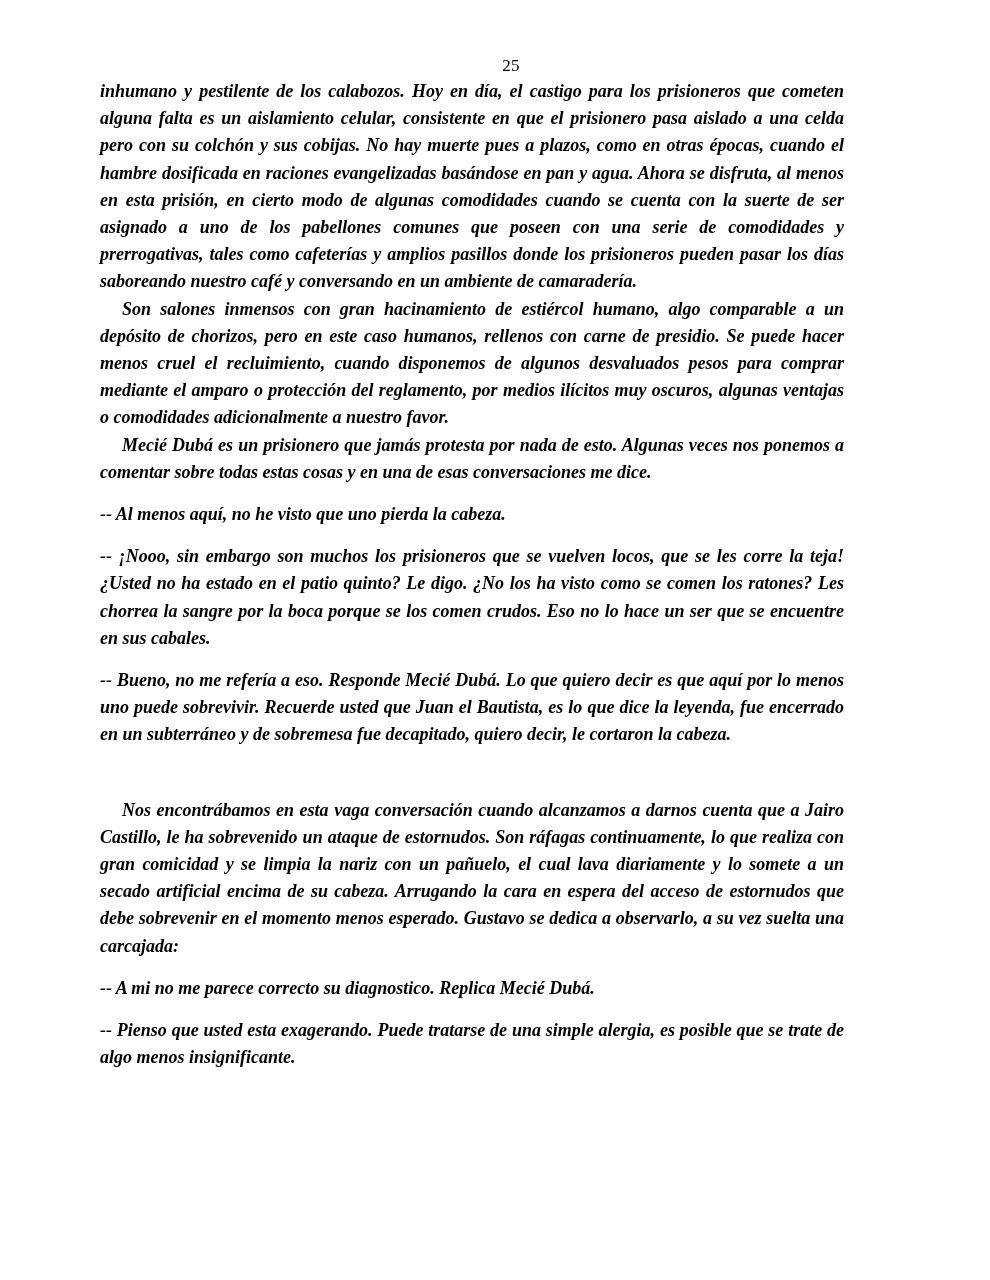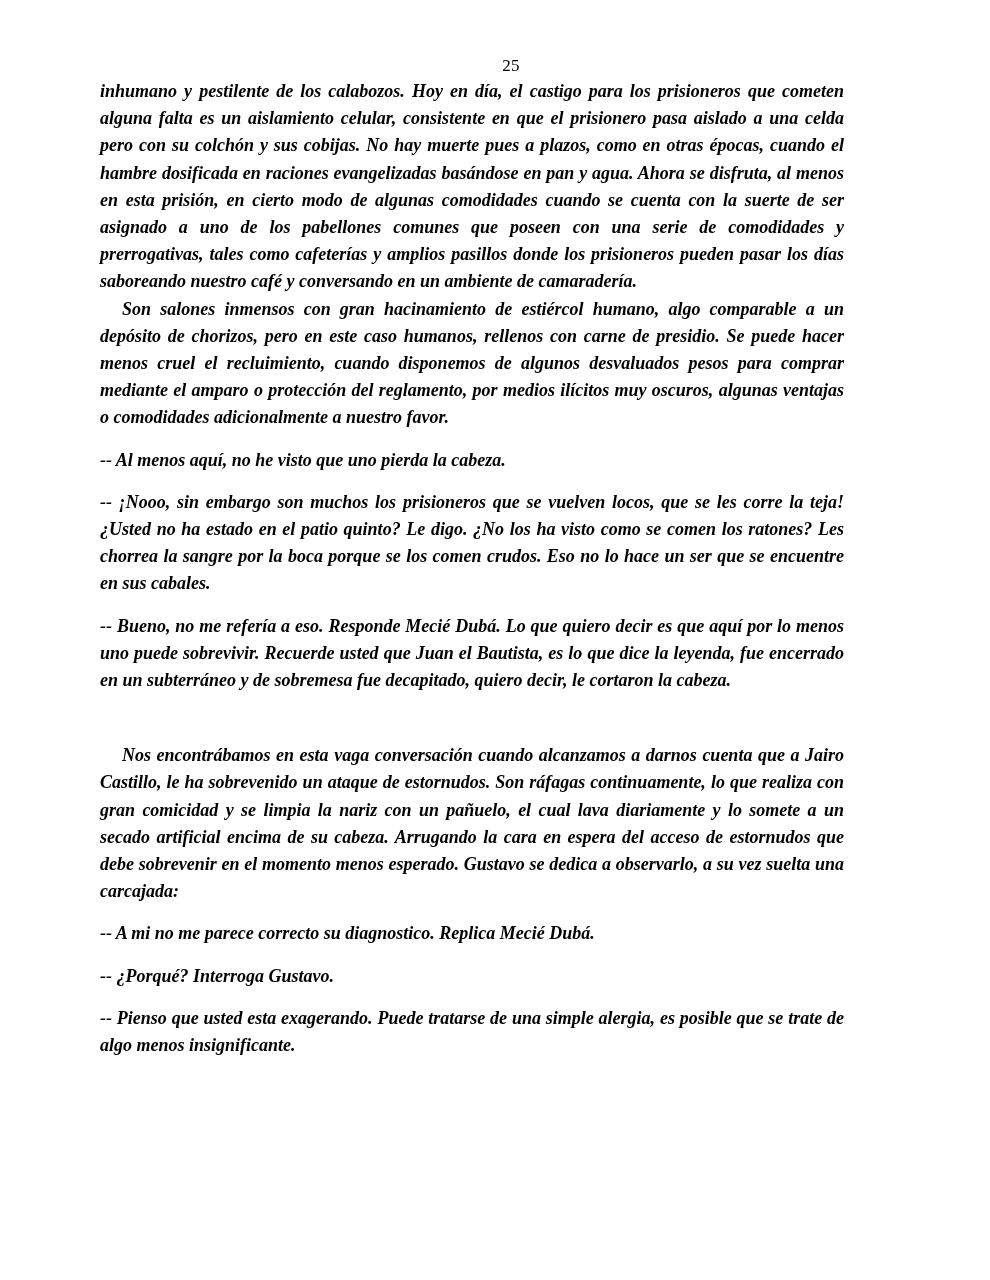--- a/index.html
+++ b/index.html
@@ -80,31 +80,31 @@
 <div class="page">
 
   <div class="page-number">25</div>
 
   <div class="text-column">
 
     <p class="para gap-0">inhumano y pestilente de los calabozos. Hoy en día, el castigo para los prisioneros que cometen alguna falta es un aislamiento celular, consistente en que el prisionero pasa aislado a una celda pero con su colchón y sus cobijas. No hay muerte pues a plazos, como en otras épocas, cuando el hambre dosificada en raciones evangelizadas basándose en pan y agua. Ahora se disfruta, al menos en esta prisión, en cierto modo de algunas comodidades cuando se cuenta con la suerte de ser asignado a uno de los pabellones comunes que poseen con una serie de comodidades y prerrogativas, tales como cafeterías y amplios pasillos donde los prisioneros pueden pasar los días saboreando nuestro café y conversando en un ambiente de camaradería.</p>
 
     <p class="para indent gap-0">Son salones inmensos con gran hacinamiento de estiércol humano, algo comparable a un depósito de chorizos, pero en este caso humanos, rellenos con carne de presidio. Se puede hacer menos cruel el recluimiento, cuando disponemos de algunos desvaluados pesos para comprar mediante el amparo o protección del reglamento, por medios ilícitos muy oscuros, algunas ventajas o comodidades adicionalmente a nuestro favor.</p>
 
+    <p class="para indent gap-0">Mecié Dubá es un prisionero que jamás protesta por nada de esto. Algunas veces nos ponemos a comentar sobre todas estas cosas y en una de esas conversaciones me dice.</p>
 
     <p class="para dialogue gap-1">--  Al menos aquí, no he visto que uno pierda la cabeza.</p>
 
     <p class="para dialogue gap-1">-- ¡Nooo, sin embargo son muchos los prisioneros que se vuelven locos, que se les corre la teja! ¿Usted no ha estado en el patio quinto?  Le digo. ¿No los ha visto como se comen los ratones? Les chorrea la sangre por la boca porque se los comen crudos. Eso no lo hace un ser que se encuentre en sus cabales.</p>
 
     <p class="para dialogue gap-1">-- Bueno, no me refería a eso.  Responde Mecié Dubá.  Lo que  quiero decir es que aquí por lo menos uno puede sobrevivir. Recuerde usted que Juan el Bautista, es lo que dice la leyenda, fue encerrado en un subterráneo y de sobremesa fue decapitado, quiero decir, le cortaron la cabeza.</p>
 
     <p class="para indent gap-narrative">Nos encontrábamos en esta vaga conversación cuando alcanzamos a darnos cuenta que a Jairo Castillo, le ha sobrevenido un ataque de estornudos. Son ráfagas continuamente, lo que realiza con gran comicidad y se limpia la nariz con un pañuelo, el cual lava diariamente y lo somete a un secado artificial encima de su cabeza. Arrugando la cara en espera del acceso de estornudos que debe sobrevenir en el momento menos esperado. Gustavo se dedica a observarlo, a su vez suelta una carcajada:</p>
 
 
     <p class="para dialogue gap-1">-- A mi no me parece correcto su diagnostico. Replica Mecié Dubá.</p>
 
-    <p class="para dialogue gap-1">-- ¿Porqué? Interroga Gustavo.</p>
 
     <p class="para dialogue gap-1">-- Pienso que usted esta exagerando. Puede tratarse de una simple alergia, es posible que se trate de algo menos insignificante.</p>
 
   </div>
 
 </div>
 
 </body></html>

